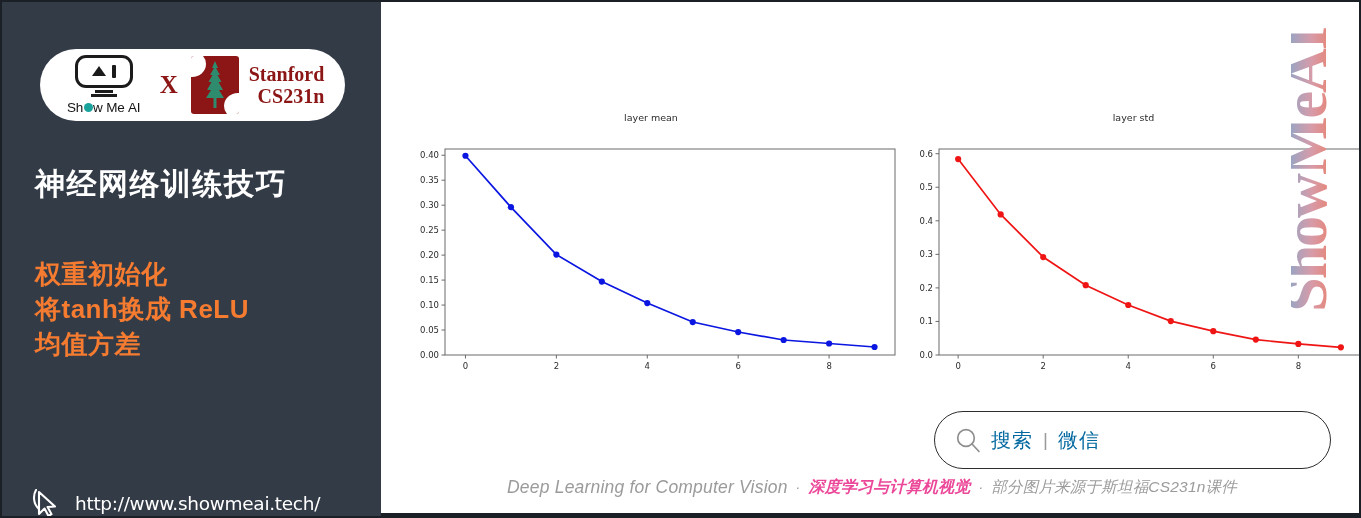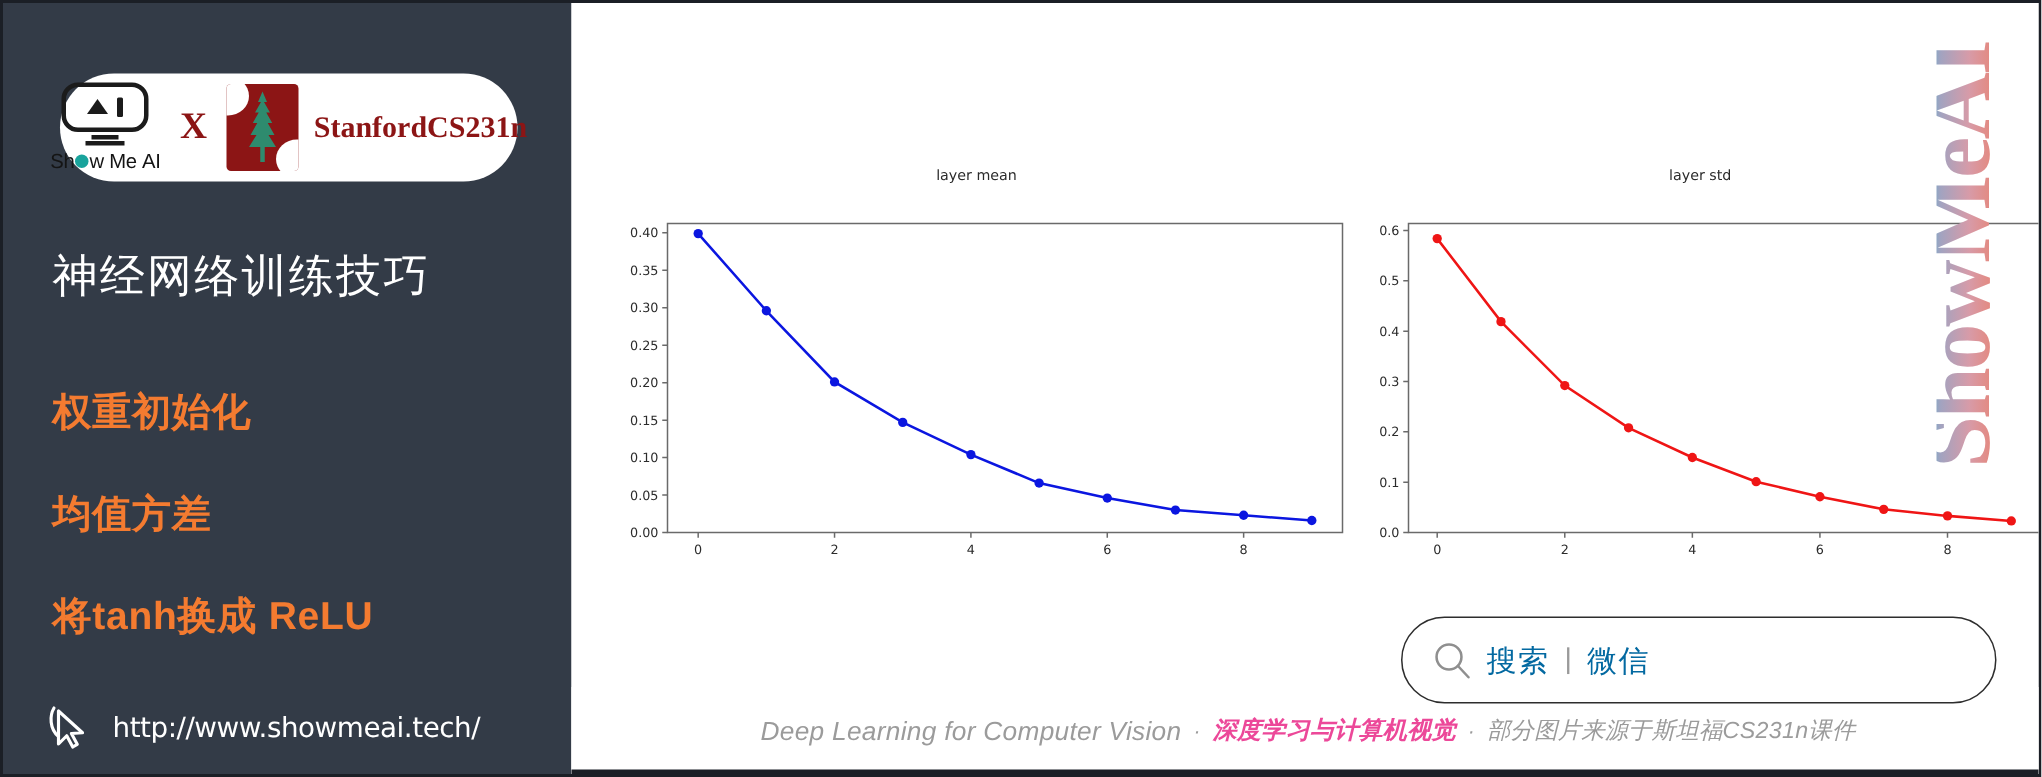--- a/index.html
+++ b/index.html
@@ -124,53 +124,53 @@
     right: -13px; bottom: -5px;
   }
   .tree {
     position: absolute;
     left: 50%; top: 4px;
     transform: translateX(-50%);
     z-index: 3;
   }
   .cs-text {
     display: flex;
-    flex-direction: row;
+    flex-direction: column;
     font-family: "Liberation Serif", serif;
     color: #8c1515;
     font-weight: bold;
     line-height: 1.12;
     font-size: 20px;
+    text-align: right;
   }
   .sidebar-title {
     position: absolute;
     left: 33px; top: 162px;
     font-size: 30px;
-    font-weight: normal;
+    font-weight: bold;
     color: #ffffff;
     letter-spacing: 1.5px;
     white-space: nowrap;
   }
   .bullets {
     position: absolute;
     left: 33px; top: 255px;
     display: flex;
     flex-direction: column;
-    gap: 33px;
   }
   .bullet {
     font-size: 26px;
     font-weight: bold;
     color: #f47b30;
     white-space: nowrap;
     letter-spacing: 0.5px;
   }
   .url-row {
     position: absolute;
-    left: 30px; bottom: 19px;
+    left: 30px; bottom: 1px;
     display: flex;
     align-items: center;
     gap: 13px;
   }
   .url-text {
     font-family: "DejaVu Sans", sans-serif;
     font-size: 18.5px;
     color: #ffffff;
     letter-spacing: -0.3px;
     white-space: nowrap;
@@ -326,22 +326,22 @@
       <div class="cs-text">
         <span>Stanford</span>
         <span>CS231n</span>
       </div>
     </div>
 
     <div class="sidebar-title">神经网络训练技巧</div>
 
     <div class="bullets">
       <div class="bullet">权重初始化</div>
+      <div class="bullet">将tanh换成 ReLU</div>
       <div class="bullet">均值方差</div>
-      <div class="bullet">将tanh换成 ReLU</div>
     </div>
 
     <div class="url-row">
       <svg width="30" height="32" viewBox="0 0 30 32">
         <path d="M4 3 C1 8 1 17 7 22" stroke="#ffffff" stroke-width="2.1" fill="none" stroke-linecap="round"></path>
         <path d="M7 5 L7 27 L12.5 21.5 L16.5 29 L19.5 27.2 L15.6 20 L23 19.5 Z" fill="none" stroke="#ffffff" stroke-width="2.1" stroke-linejoin="round"></path>
       </svg>
       <span class="url-text">http://www.showmeai.tech/</span>
     </div>
   </div>

